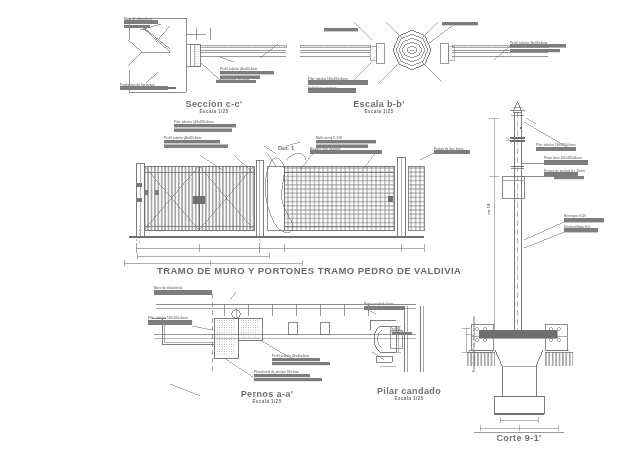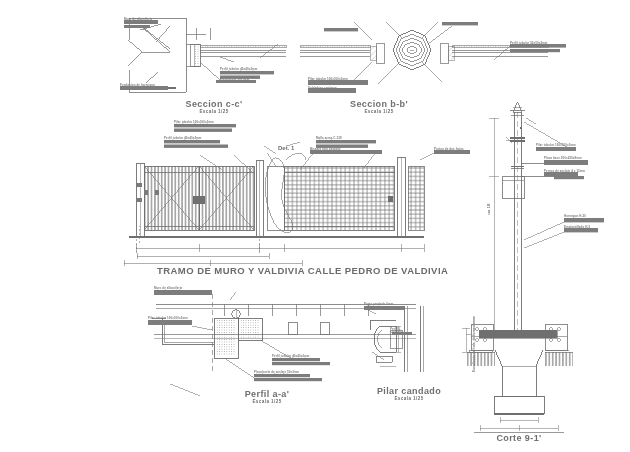--- a/index.html
+++ b/index.html
@@ -389,28 +389,28 @@
     <rect x="368" y="332" width="20" height="3"></rect>
   </g>
 </svg>
 
 <div class="ttl" style="left:145px;top:99px;width:90px;">
   <span class="nm">Seccion c-c'</span>
   <span class="sc">Escala  1/25</span>
 </div>
 
 <div class="ttl" style="left:310px;top:99px;width:90px;">
-  <span class="nm">Seccion b-b'</span>
+  <span class="nm">Escala b-b'</span>
   <span class="sc">Escala  1/25</span>
 </div>
 
-<div class="bigttl" style="left:133px;top:265px;">TRAMO DE MURO Y VALDIVIA CALLE PEDRO DE VALDIVIA</div>
+<div class="bigttl" style="left:133px;top:265px;">TRAMO DE MURO Y PORTONES TRAMO PEDRO DE VALDIVIA</div>
 
 <div class="ttl" style="left:198px;top:389px;width:90px;">
-  <span class="nm">Perfil a-a'</span>
+  <span class="nm">Pernos a-a'</span>
   <span class="sc">Escala  1/25</span>
 </div>
 
 <div class="ttl" style="left:340px;top:386px;width:90px;">
   <span class="nm">Pilar candado</span>
   <span class="sc">Escala  1/25</span>
 </div>
 
 <div class="ttl" style="left:450px;top:433px;width:90px;">
   <span class="nm">Corte 9-1'</span>

